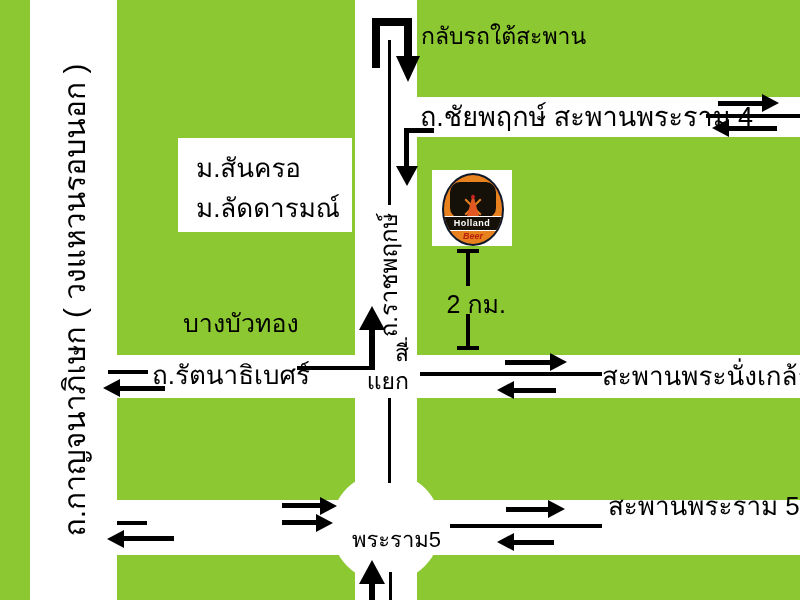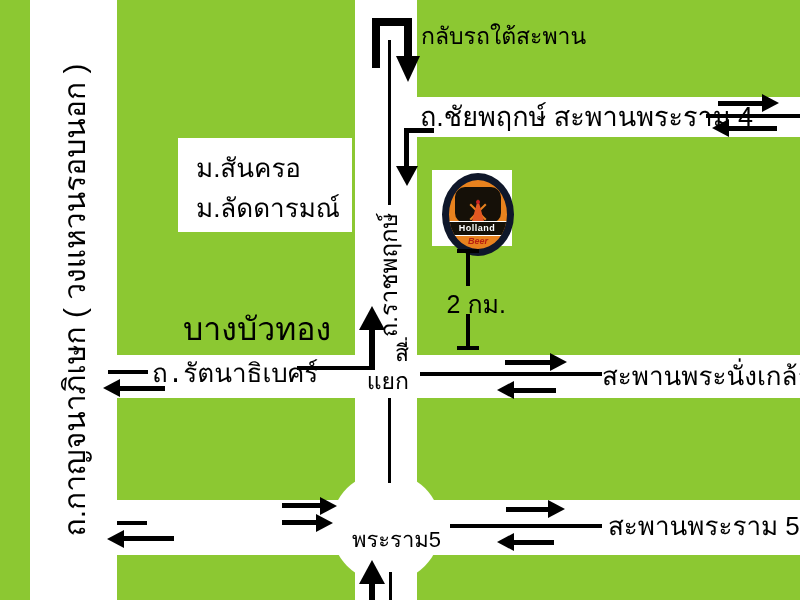--- a/index.html
+++ b/index.html
@@ -15,21 +15,21 @@
   .tri-right{border-top:9px solid transparent;border-bottom:9px solid transparent;border-left:17px solid #000;}
   .tri-left{border-top:9px solid transparent;border-bottom:9px solid transparent;border-right:17px solid #000;}
   .tri-up{border-left:13px solid transparent;border-right:13px solid transparent;border-bottom:24px solid #000;}
   .tri-down{border-left:12px solid transparent;border-right:12px solid transparent;border-top:26px solid #000;}
   .tri-down-sm{border-left:11px solid transparent;border-right:11px solid transparent;border-top:20px solid #000;}
   .lbl{position:absolute;white-space:nowrap;}
   .vtext{position:absolute;white-space:nowrap;transform:translate(-50%,-50%) rotate(-90deg);}
   .ctr{text-align:right;}
   
   .logo-box{position:absolute;left:432px;top:170px;width:80px;height:76px;background:#fff;}
-  .logo-oval{position:absolute;left:10px;top:3px;width:58px;height:69px;background:#E8821E;border:7px solid #0f172a;border-radius:50%;overflow:hidden;}
+  .logo-oval{position:absolute;left:10px;top:3px;width:58px;height:69px;background:#E8821E;border:2px solid #0f172a;border-radius:50%;overflow:hidden;}
   .logo-black{position:absolute;left:6px;top:7px;width:46px;height:36px;background:#151008;border-radius:10px;}
   .mill-pole{position:absolute;left:17px;top:12px;width:0;height:0;border-left:6px solid transparent;border-right:6px solid transparent;border-bottom:22px solid #E25822;}
   .blade{position:absolute;left:22px;top:14px;width:2px;height:22px;background:#E8821E;}
   .b1{transform:rotate(45deg);} .b2{transform:rotate(-45deg);}
   .mill-hub{position:absolute;left:21px;top:13px;width:4px;height:4px;background:#c22;border-radius:50%;}
   .logo-band{position:absolute;left:-3px;top:41px;width:60px;height:13px;background:#151008;border:1px solid #fff;color:#fff;font-size:9px;font-weight:bold;line-height:13px;text-align:center;letter-spacing:.5px;}
   .logo-beer{position:absolute;left:0;top:56px;width:58px;text-align:center;color:#B81F10;font-size:9px;font-style:italic;font-weight:bold;}
 </style>
 </head>
 <body>
@@ -39,23 +39,23 @@
   <div class="road" style="left:30px;top:0;width:87px;height:600px;"></div>
   <div class="road" style="left:355px;top:0;width:62px;height:600px;"></div>
   <div class="road" style="left:355px;top:97px;width:445px;height:40px;"></div>
   <div class="road" style="left:30px;top:355px;width:770px;height:43px;"></div>
   <div class="road" style="left:30px;top:500px;width:770px;height:55px;"></div>
   <div class="road" style="left:331px;top:472px;width:110px;height:110px;border-radius:50%;"></div>
 
   <div class="vtext" style="left:74px;top:300px;font-size:30px;">ถ.กาญจนาภิเษก ( วงแหวนรอบนอก )</div>
   <div class="vtext" style="left:388px;top:275px;font-size:24px;">ถ.ราชพฤกษ์</div>
   <div class="lbl" style="left:420px;top:97px;height:40px;line-height:40px;font-size:27px;">ถ.ชัยพฤกษ์ สะพานพระราม 4</div>
-  <div class="lbl" style="left:152px;top:355px;height:39px;line-height:41px;font-size:26px;font-family:Liberation Mono, monospace;">ถ.รัตนาธิเบศร์</div>
+  <div class="lbl" style="left:152px;top:355px;height:39px;line-height:41px;font-size:26px;">ถ.รัตนาธิเบศร์</div>
   <div class="lbl" style="left:602px;top:355px;height:43px;line-height:43px;font-size:26px;">สะพานพระนั่งเกล้า</div>
-  <div class="lbl" style="left:608px;top:502px;height:50px;line-height:48px;font-size:26px;">สะพานพระราม 5</div>
+  <div class="lbl" style="left:608px;top:482px;height:50px;line-height:48px;font-size:26px;">สะพานพระราม 5</div>
 
   <div class="v" style="left:372px;top:18px;width:8px;height:50px;"></div>
   <div class="h" style="left:372px;top:18px;width:40px;height:8px;"></div>
   <div class="v" style="left:404px;top:18px;width:8px;height:40px;"></div>
   <div class="tri tri-down" style="left:396px;top:56px;"></div>
   <div class="lbl" style="left:421px;top:18px;font-size:23px;">กลับรถใต้สะพาน</div>
 
   <div class="v" style="left:388px;top:40px;width:3px;height:165px;"></div>
   <div class="v" style="left:388px;top:398px;width:3px;height:85px;"></div>
   <div class="v" style="left:389px;top:572px;width:3px;height:28px;"></div>
@@ -86,21 +86,21 @@
       <div class="logo-beer">Beer</div>
     </div>
   </div>
 
   <div class="h" style="left:457px;top:249px;width:22px;height:4px;"></div>
   <div class="v" style="left:466px;top:249px;width:4px;height:37px;"></div>
   <div class="v" style="left:466px;top:314px;width:4px;height:36px;"></div>
   <div class="h" style="left:457px;top:346px;width:22px;height:4px;"></div>
   <div class="lbl ctr" style="left:430px;top:284px;width:76px;font-size:25px;">2 กม.</div>
 
-  <div class="lbl" style="left:183px;top:303px;font-size:32px;">บางบัวทอง</div>
+  <div class="lbl" style="left:183px;top:303px;font-size:25px;">บางบัวทอง</div>
 
   <div class="lbl ctr" style="left:357px;top:340px;width:52px;font-size:23px;line-height:26px;">สี่</div>
   <div class="lbl ctr" style="left:357px;top:368px;width:52px;font-size:23px;line-height:26px;">แยก</div>
 
   <div class="h" style="left:297px;top:366px;width:78px;height:4px;"></div>
   <div class="v" style="left:369px;top:330px;width:6px;height:40px;"></div>
   <div class="tri tri-up" style="left:359px;top:306px;"></div>
 
   <div class="h" style="left:108px;top:370px;width:40px;height:4px;"></div>
   <div class="tri tri-left" style="left:103px;top:379px;"></div>

